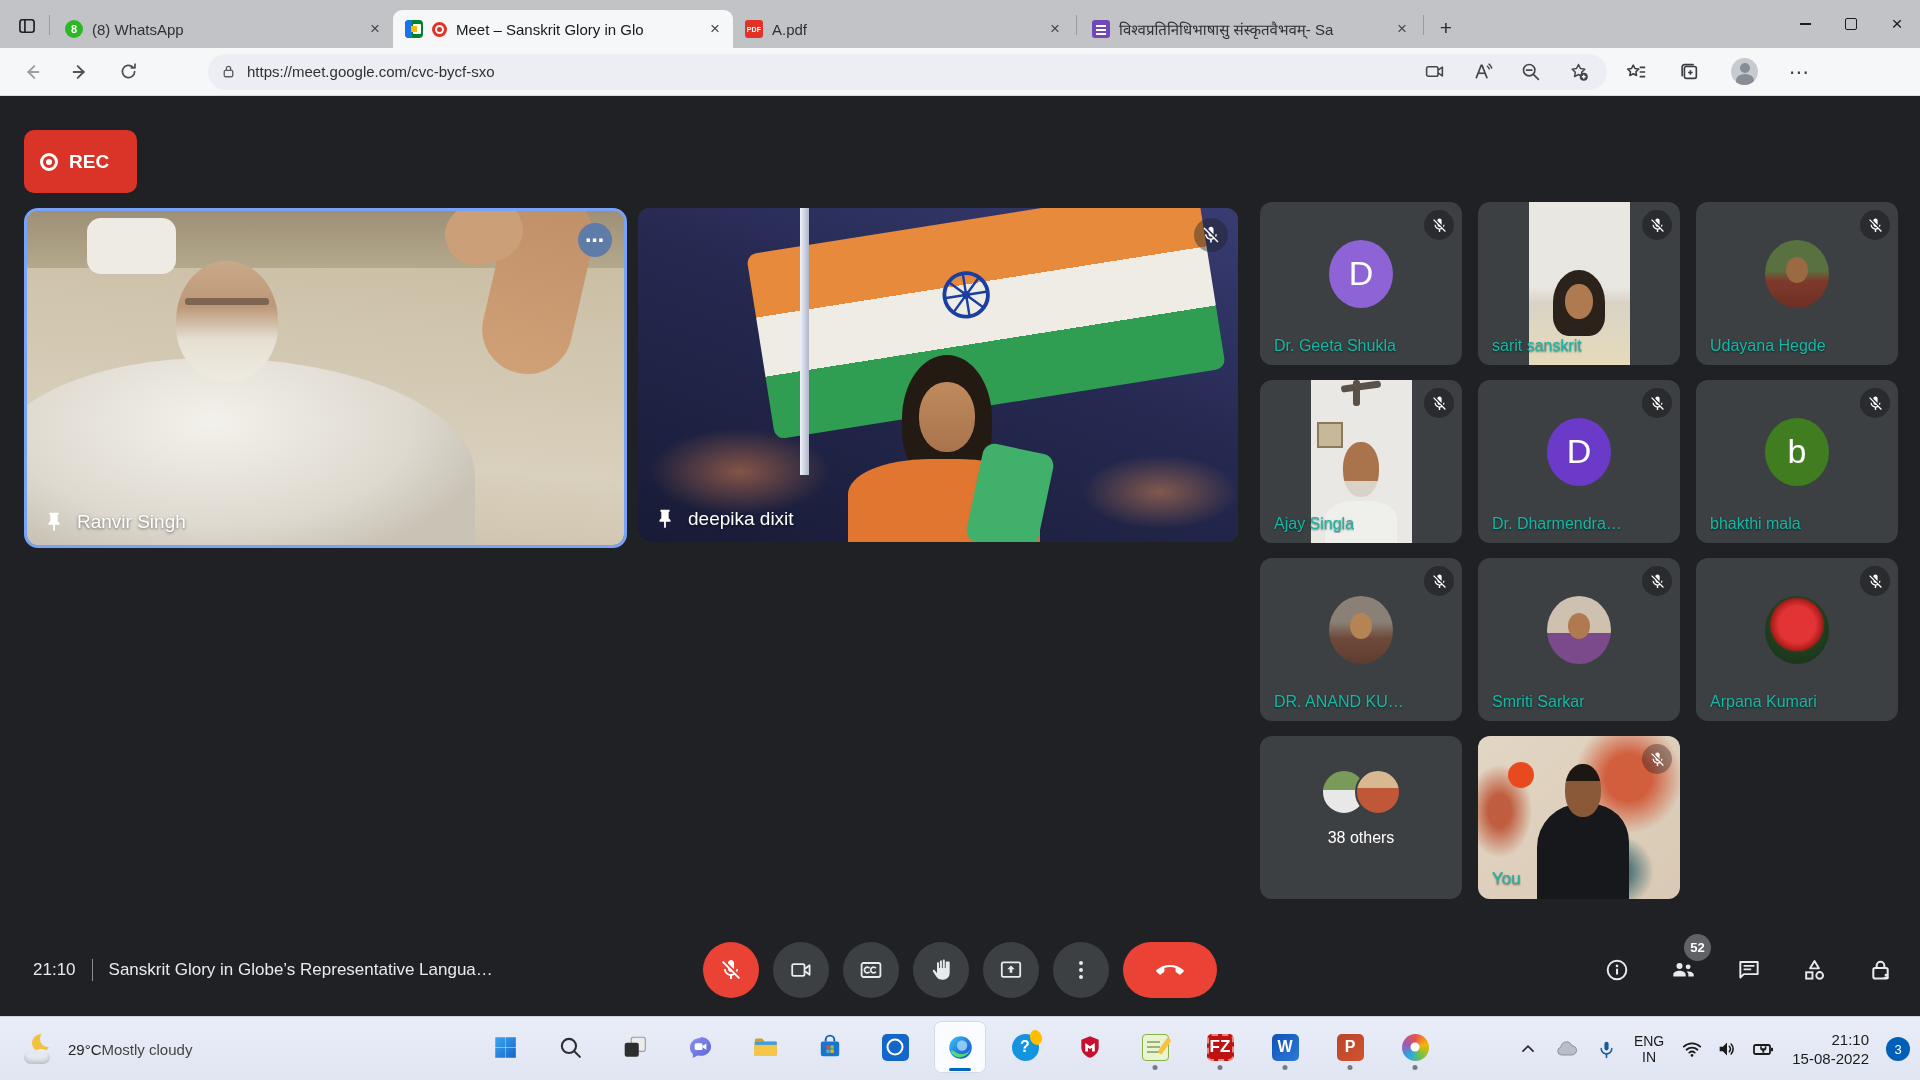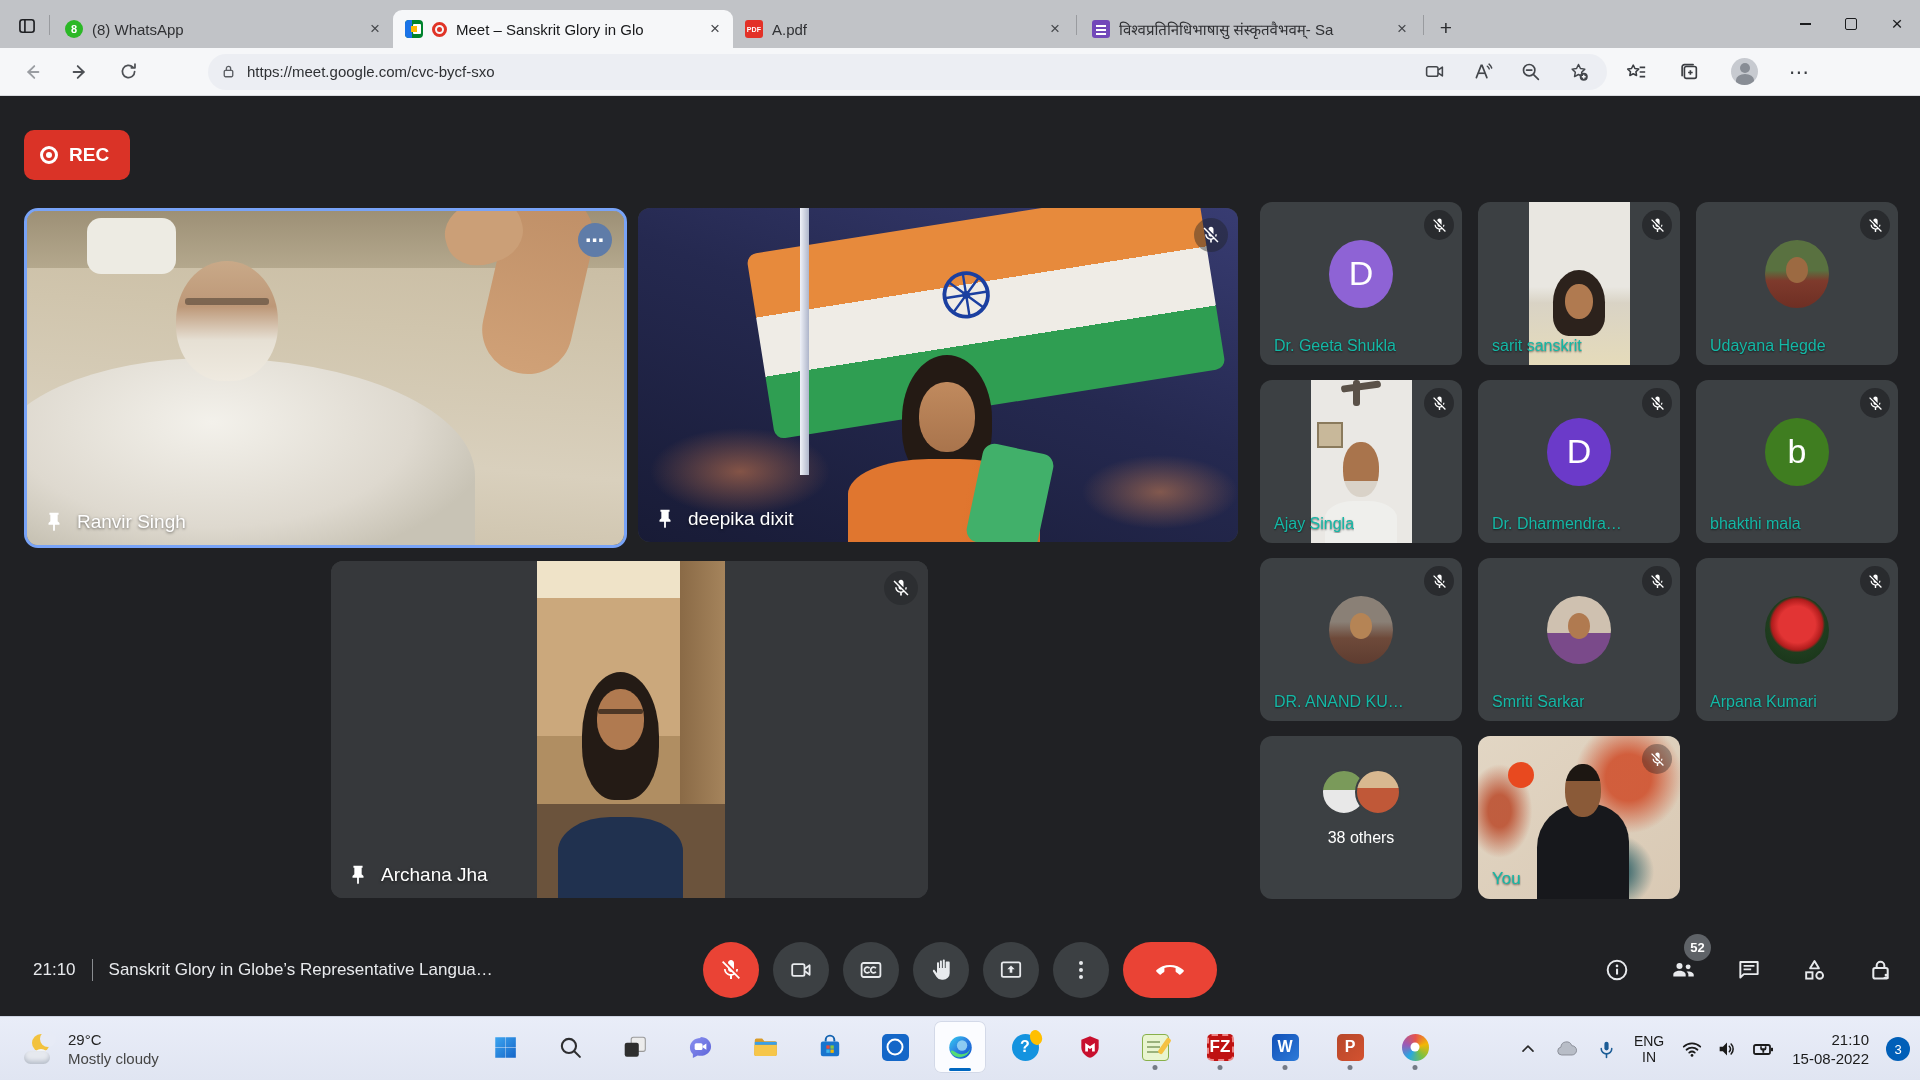--- a/index.html
+++ b/index.html
@@ -39,21 +39,21 @@
   #addr{height:36px;margin-left:60px;background:#eceef3;border-radius:18px;display:flex;align-items:center;padding:0 12px;flex:1;max-width:1375px;}
   #addr .url{font-size:15px;color:#2f3134;margin-left:10px;white-space:nowrap;}
   .pill-icons{margin-left:auto;display:flex;gap:27px;align-items:center;color:#43464b;margin-right:6px;}
   .bar-icons{display:flex;gap:31px;align-items:center;margin:0 24px 0 18px;color:#3a3d42;}
   .avatar-btn{width:27px;height:27px;border-radius:50%;background:#c7cad0;position:relative;overflow:hidden;}
   .avatar-btn::before{content:"";position:absolute;left:50%;top:5px;width:10px;height:10px;border-radius:50%;background:#888d95;transform:translateX(-50%);}
   .avatar-btn::after{content:"";position:absolute;left:50%;top:16px;width:18px;height:12px;border-radius:50% 50% 0 0;background:#888d95;transform:translateX(-50%);}
 
   
   #meet{position:absolute;top:96px;left:0;width:1920px;height:920px;background:#202124;overflow:hidden;}
-  #rec{position:absolute;left:24px;top:34px;height:50px;padding:0 21px 0 16px;background:#da3327;border-radius:10px;display:flex;align-items:center;gap:11px;color:#fff;font-weight:bold;font-size:19px;}
+  #rec{position:absolute;left:24px;top:34px;height:63px;padding:0 28px 0 16px;background:#da3327;border-radius:10px;display:flex;align-items:center;gap:11px;color:#fff;font-weight:bold;font-size:19px;}
   .recring{width:18px;height:18px;border:3px solid #fff;border-radius:50%;box-sizing:border-box;position:relative;}
   .recring::after{content:"";position:absolute;left:3px;top:3px;width:6px;height:6px;border-radius:50%;background:#fff;}
 
   .tile{position:absolute;border-radius:12px;background:#3c4043;overflow:hidden;}
   #t-ranvir{left:24px;top:112px;width:597px;height:334px;border:3px solid #78a3f7;border-radius:14px;}
   #t-deepika{left:638px;top:112px;width:600px;height:334px;}
   #t-archana{left:331px;top:465px;width:597px;height:337px;}
   .vid{position:absolute;inset:0;}
   .vid div{position:absolute;}
   .label{position:absolute;left:16px;bottom:12px;display:flex;align-items:center;gap:12px;color:#fff;font-size:19px;font-weight:500;text-shadow:0 1px 3px rgba(0,0,0,.55);}
@@ -142,21 +142,21 @@
   .cbtn{width:56px;height:56px;border-radius:50%;background:#3c4043;color:#e8eaed;display:flex;align-items:center;justify-content:center;}
   .cbtn.danger{background:#ea4335;color:#fff;}
   .cbtn.end{width:94px;border-radius:28px;}
   #bbar-right{position:absolute;right:26px;display:flex;align-items:center;gap:39px;color:#e8eaed;}
   .rbtn{position:relative;display:flex;align-items:center;justify-content:flex-end;}
   .pbadge{position:absolute;top:-22px;right:-14px;min-width:27px;height:27px;border-radius:50%;background:#5f6368;color:#fff;font-size:13px;font-weight:bold;display:flex;align-items:center;justify-content:center;}
 
   
   #taskbar{position:absolute;left:0;top:1016px;width:1920px;height:64px;background:linear-gradient(180deg,#e9edf8,#e0e5f2);border-top:1px solid #cdd3e2;box-sizing:border-box;}
   #weather{position:absolute;left:14px;top:0;height:64px;display:flex;align-items:center;gap:10px;padding:0 10px;}
-  #weather .wlines{display:flex;flex-direction:column;line-height:19px;font-size:15px;color:#252525;}
+  #weather .wlines{display:flex;flex-direction:row;line-height:19px;font-size:15px;color:#252525;}
   #weather .cond{color:#454545;}
   .wicon{position:relative;width:34px;height:30px;}
   .wicon .moon{position:absolute;left:8px;top:0;width:18px;height:18px;border-radius:50%;background:#f2c23e;}
   .wicon .moonmask{position:absolute;left:16px;top:-3px;width:16px;height:16px;border-radius:50%;background:#e7ebf6;}
   .wicon .cloud{position:absolute;left:0;bottom:0;width:26px;height:13px;border-radius:8px;background:#e6e9ef;box-shadow:inset 0 -3px 4px #b9c0cc;}
   .wicon .cloud2{position:absolute;left:10px;bottom:3px;width:14px;height:12px;border-radius:50%;background:#f2f4f8;}
   #tb-center{position:absolute;left:50%;top:4px;transform:translateX(-50%);display:flex;gap:13px;}
   .tbtn{width:52px;height:52px;border-radius:7px;display:flex;align-items:center;justify-content:center;position:relative;}
   .tbtn.activeapp{background:#fbfcff;box-shadow:inset 0 0 0 1px #d3d9e8;}
   .tbtn.activeapp::after{content:"";position:absolute;bottom:2px;left:50%;transform:translateX(-50%);width:22px;height:3px;border-radius:2px;background:#0067c0;}
@@ -474,41 +474,20 @@
           </svg>
         </div>
       <div class="label">
           <svg width="22" height="22">
             <use href="#pin"></use>
           </svg>
           <span>deepika dixit</span>
         </div>
     </div>
 
-    <div class="tile" id="t-archana">
-      <div class="vid v-archana">
-        <div class="strip"></div>
-          <div class="door"></div>
-          <div class="hair"></div>
-          <div class="face"></div>
-          <div class="glasses"></div>
-          <div class="top"></div>
-      </div>
-      <div class="micchip">
-          <svg width="20" height="20">
-            <use href="#micoff"></use>
-          </svg>
-        </div>
-      <div class="label">
-          <svg width="22" height="22">
-            <use href="#pin"></use>
-          </svg>
-          <span>Archana Jha</span>
-        </div>
-    </div>
 
     <div id="grid">
 
       <div class="gtile">
         <div class="gmic">
             <svg width="17" height="17">
               <use href="#micoff"></use>
             </svg>
           </div>
         <div class="gav" style="background:#8e63d5">D</div>

